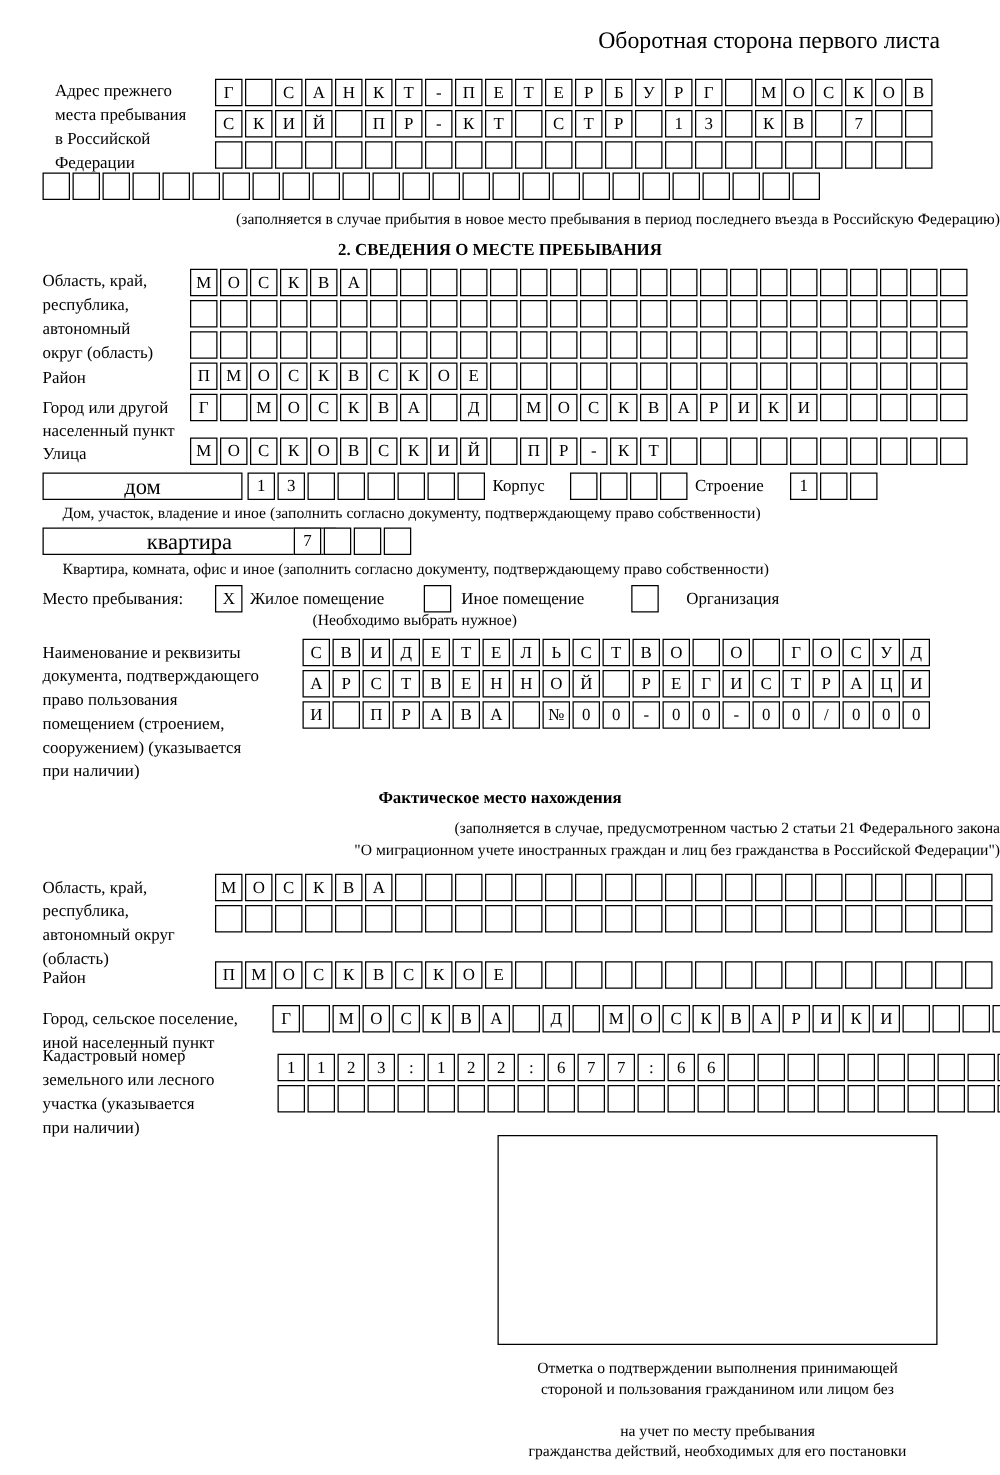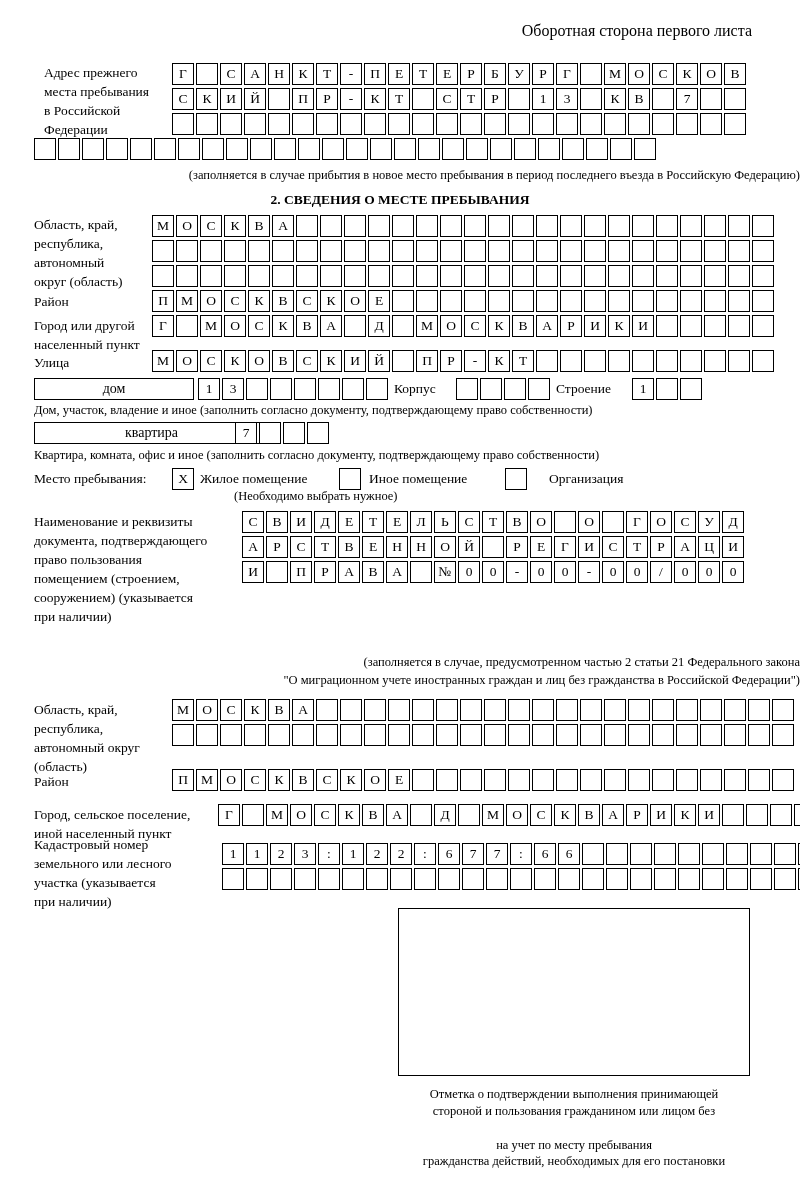--- a/index.html
+++ b/index.html
@@ -18,21 +18,21 @@
   .page {
     position: relative;
     width: 800px;
     height: 1180px;
     box-sizing: border-box;
   }
   .hdr-right {
     position: absolute;
     right: 48px;
     top: 22px;
-    font-size: 16px;
+    font-size: 19px;
   }
   .lbl {
     position: absolute;
     font-size: 13.5px;
     line-height: 19px;
     white-space: pre-line;
   }
   .center-title {
     position: absolute;
     width: 100%;
@@ -42,20 +42,21 @@
   }
   .center-note {
     position: absolute;
     width: 100%;
     text-align: right;
     font-size: 12.5px;
   }
   .note {
     position: absolute;
     font-size: 12.5px;
+    margin-left: 16px;
   }
   
   .row {
     position: absolute;
     display: flex;
   }
   .cell {
     width: 22px;
     height: 22px;
     border: 1px solid #000;
@@ -67,21 +68,21 @@
     font-family: "Liberation Serif", serif;
     background: #fff;
   }
   .box-label {
     position: absolute;
     border: 1px solid #000;
     box-sizing: border-box;
     height: 22px;
     line-height: 20px;
     text-align: center;
-    font-size: 14px;
+    font-size: 18px;
     background: #fff;
   }
   .inline-lbl {
     position: absolute;
     font-size: 13.5px;
     line-height: 22px;
   }
   .big-box {
     position: absolute;
     border: 1px solid #000;
@@ -523,20 +524,21 @@
       <div class="cell">0</div>
       <div class="cell">-</div>
       <div class="cell">0</div>
       <div class="cell">0</div>
       <div class="cell">/</div>
       <div class="cell">0</div>
       <div class="cell">0</div>
       <div class="cell">0</div>
     </div>
 
+  <div class="center-title" style="top:630px;">Фактическое место нахождения</div>
   <div class="center-note" style="top:655px;">(заполняется в случае, предусмотренном частью 2 статьи 21 Федерального закона</div>
   <div class="center-note" style="top:673px;">"О миграционном учете иностранных граждан и лиц без гражданства в Российской Федерации")</div>
 
   <div class="lbl" style="left:34px; top:700px;">Область, край,
 республика,
 автономный округ
 (область)</div>
   <div class="row" id="s3-region-0" style="left:172px; top:699px;">
       <div class="cell">М</div>
       <div class="cell">О</div>

